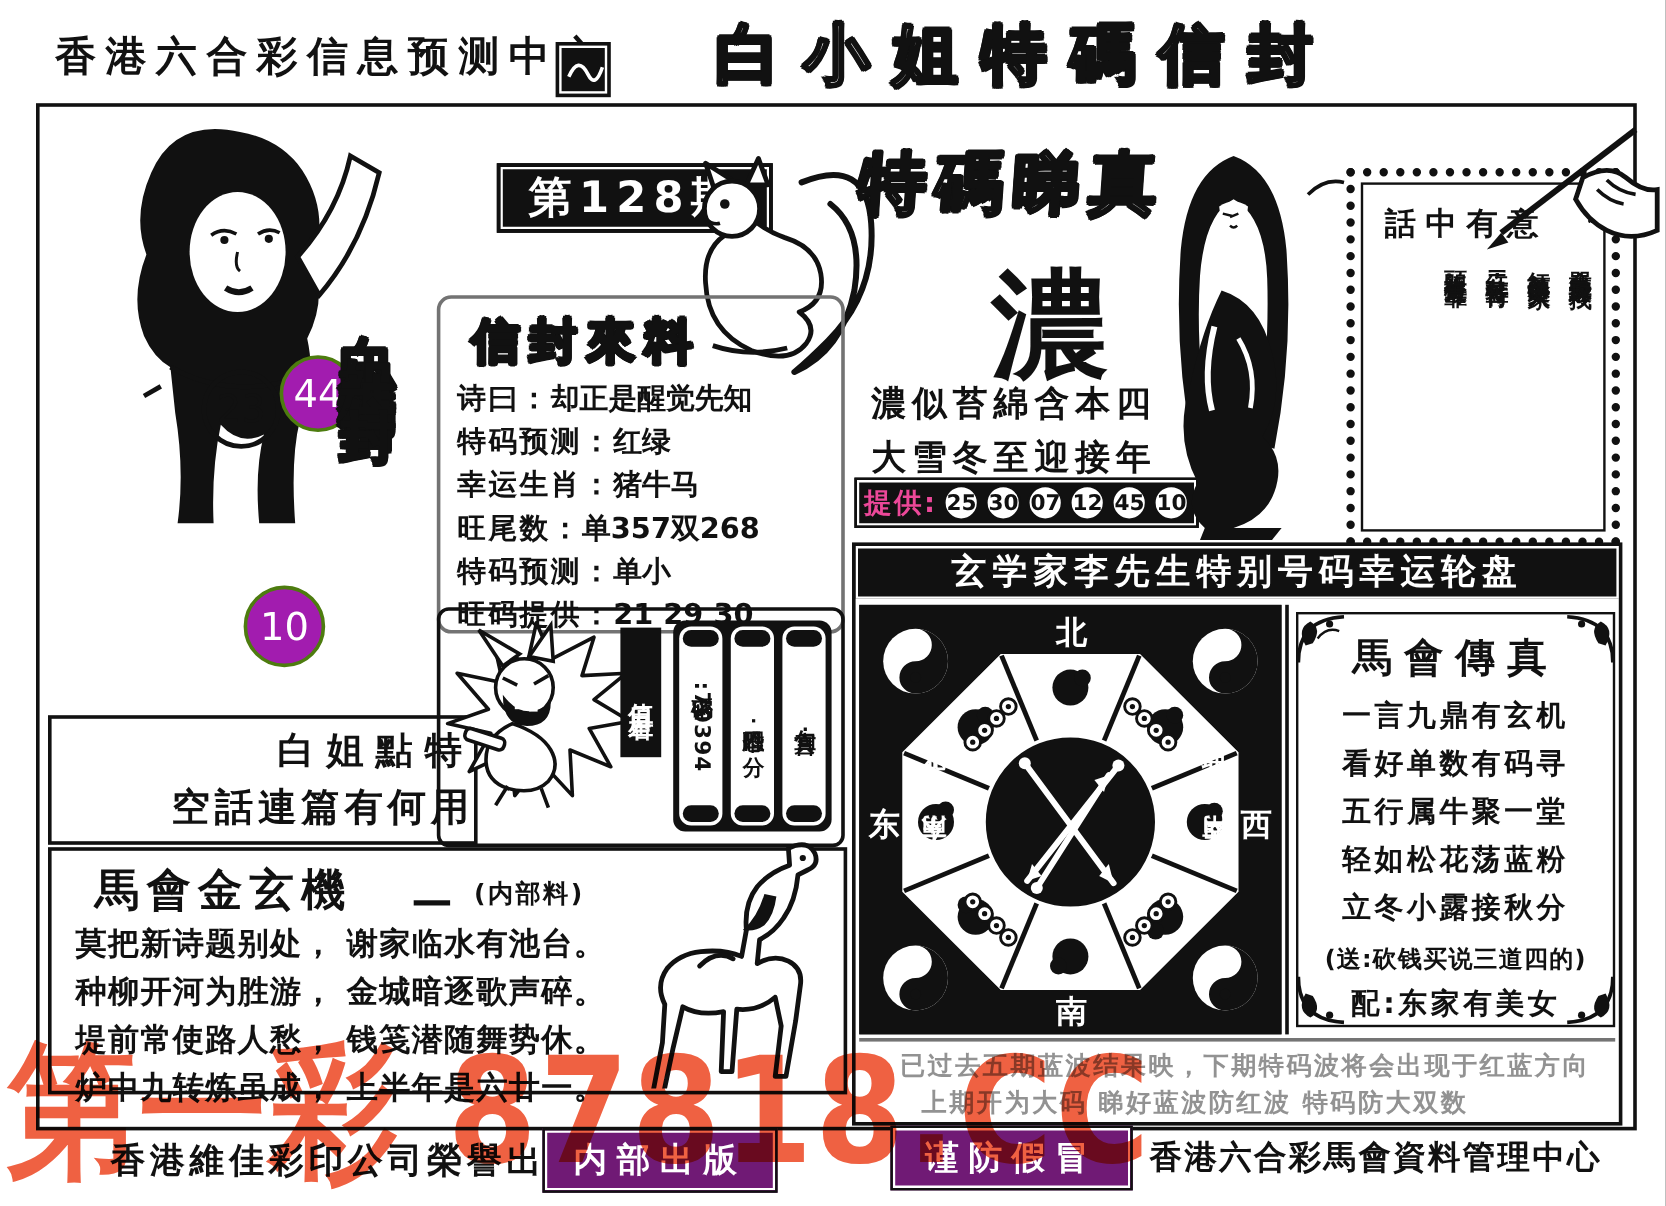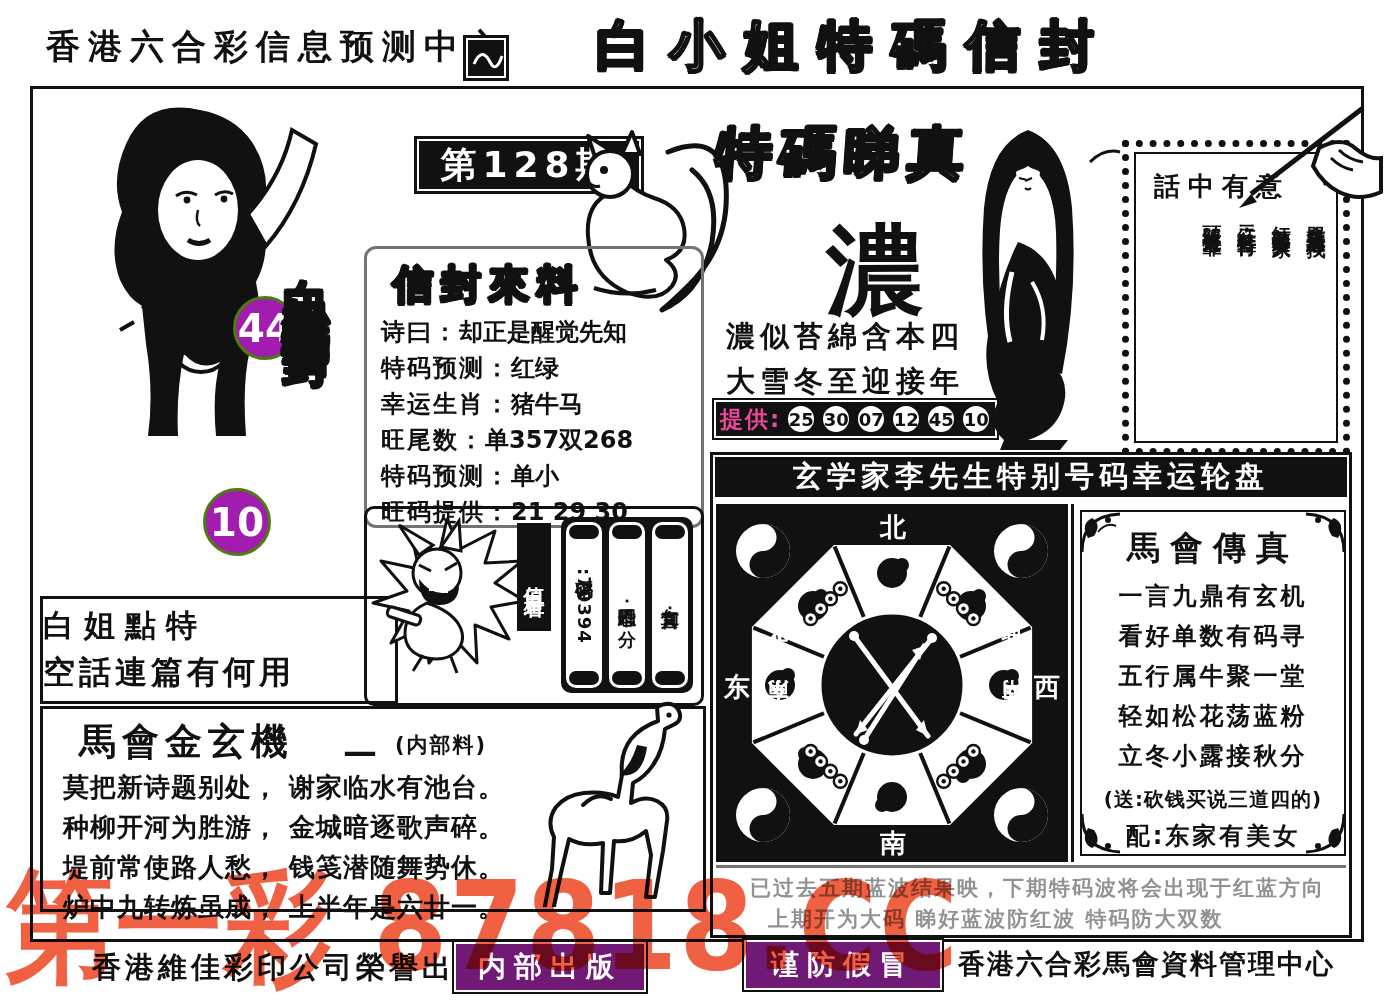--- a/index.html
+++ b/index.html
@@ -12,25 +12,25 @@
            font-weight:700;}
   .frame{border:3px solid #111;}
   
   .hdr-left{left:46px;top:24px;font-size:34px;font-weight:700;letter-spacing:8px;}
   .seal{left:462px;top:34px;width:48px;height:48px;}
   .hdr-title{left:596px;top:10px;font-size:54px;letter-spacing:20px;white-space:nowrap;}
   
   .main-frame{left:30px;top:86px;width:1328px;height:850px;}
   
   .num-circle{width:58px;height:58px;border-radius:50%;display:flex;align-items:center;justify-content:center;
-              font-size:39px;font-weight:700;}
+              font-size:32px;font-weight:400;}
   .num-open{border:4px solid #111;color:#111;}
   .num-filled{background:#a21caf;color:#fff;border:3px solid #4d7c0f;}
   .vert-title{left:276px;top:244px;height:600px;writing-mode:vertical-rl;font-size:46px;letter-spacing:10px;}
-  .slogan-box{left:40px;top:596px;width:352px;height:102px;text-align:left;}
+  .slogan-box{left:40px;top:596px;width:352px;height:102px;text-align:right;}
   .slogan-box .l1{font-size:31px;font-weight:700;letter-spacing:10px;margin-top:6px;}
   .slogan-box .l2{font-size:32px;font-weight:700;letter-spacing:4px;margin-top:4px;}
   .gold-box{left:40px;top:706px;width:660px;height:200px;}
   .gold-title{left:36px;top:8px;font-size:37px;font-weight:700;letter-spacing:6px;}
   .gold-dash{left:300px;top:22px;font-size:34px;font-weight:700;}
   .gold-sub{left:352px;top:22px;font-size:21px;font-weight:700;letter-spacing:2px;}
   .gold-poem{left:20px;top:58px;font-size:26px;font-weight:700;line-height:40px;letter-spacing:1px;white-space:nowrap;}
   
   .issue-box{left:366px;top:136px;width:224px;height:52px;background:#111;color:#fff;
              display:flex;align-items:center;justify-content:center;font-size:36px;font-weight:700;

